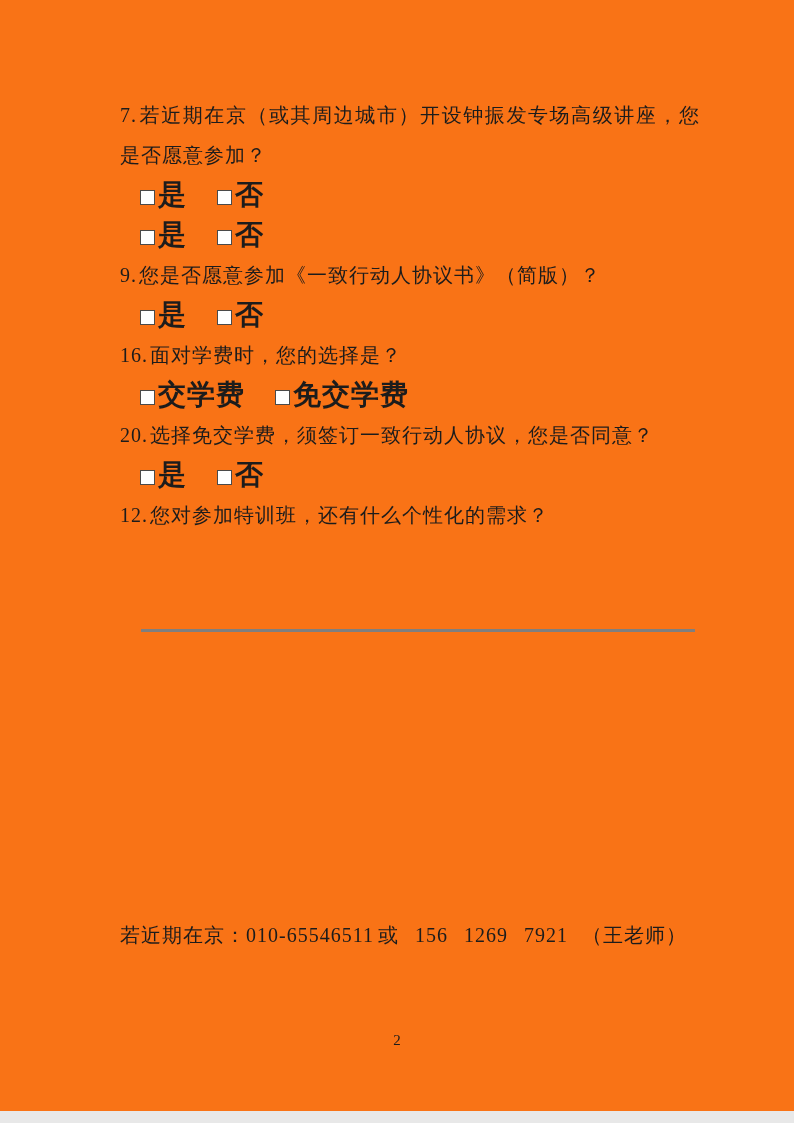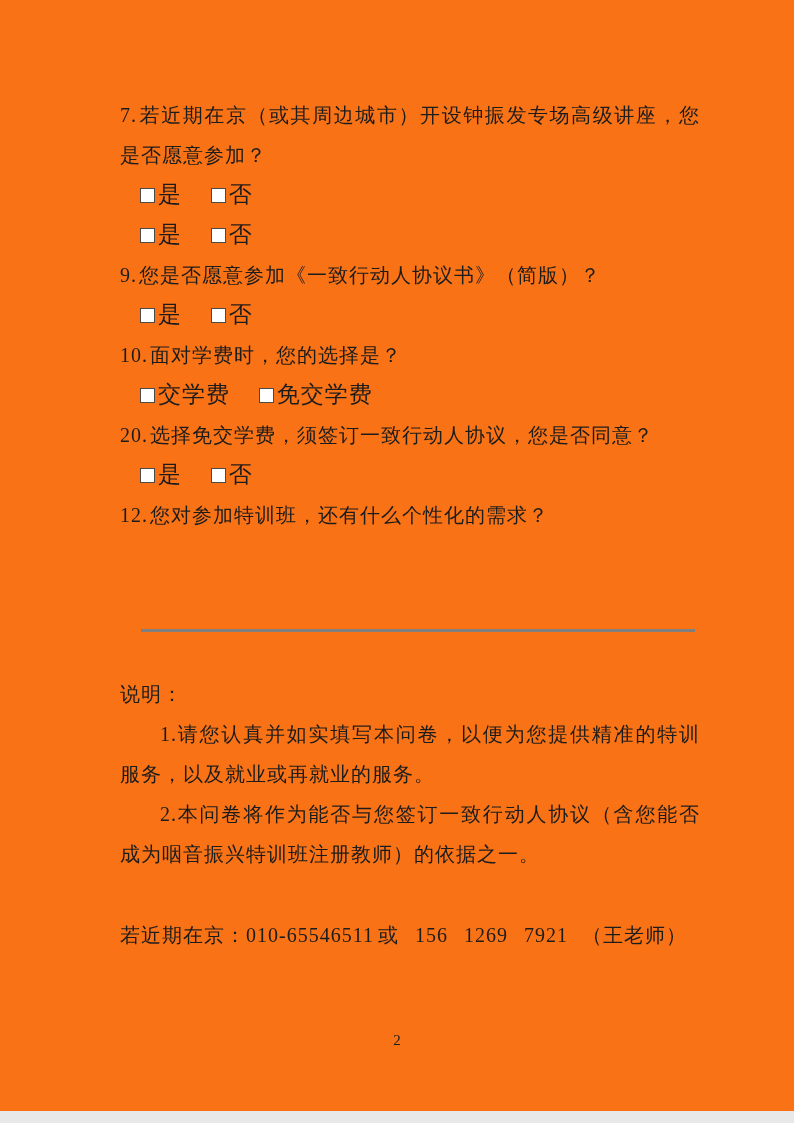--- a/index.html
+++ b/index.html
@@ -30,23 +30,24 @@
     text-align: justify;
     text-justify: inter-character;
     color: #1c1c1c;
   }
   .q-num { margin-right: 2px; }
 
   .options-row {
     height: 40px;
     line-height: 40px;
     padding-left: 20px;
-    font-size: 23px;
+    font-size: 28px;
     letter-spacing: 1px;
     white-space: nowrap;
+    font-weight: bold;
   }
   .option { display: inline-block; margin-right: 22px; cursor: pointer; }
   .checkbox {
     display: inline-block;
     width: 15px;
     height: 15px;
     border: 1.5px solid #4a4a4a;
     background: #ffffff;
     vertical-align: -1px;
     margin-right: 3px;
@@ -130,21 +131,21 @@
 
     <div class="question">
       <p class="q-text"><span class="q-num">9.</span><span>您是否愿意参加《一致行动人协议书》（简版）？</span></p>
       <div class="options-row">
         <span class="option"><span class="checkbox"></span><span>是</span></span>
         <span class="option"><span class="checkbox"></span><span>否</span></span>
       </div>
     </div>
 
     <div class="question">
-      <p class="q-text"><span class="q-num">10.</span><span>面对学费时，您的选择是？</span></p>
+      <p class="q-text"><span class="q-num">16.</span><span>面对学费时，您的选择是？</span></p>
       <div class="options-row">
         <span class="option"><span class="checkbox"></span><span>交学费</span></span>
         <span class="option"><span class="checkbox"></span><span>免交学费</span></span>
       </div>
     </div>
 
     <div class="question">
       <p class="q-text"><span class="q-num">20.</span><span>选择免交学费，须签订一致行动人协议，您是否同意？</span></p>
       <div class="options-row">
         <span class="option"><span class="checkbox"></span><span>是</span></span>
@@ -153,25 +154,20 @@
     </div>
 
     <div class="question">
       <p class="q-text"><span class="q-num">12.</span><span>您对参加特训班，还有什么个性化的需求？</span></p>
     </div>
 
   </div>
 
   <div class="divider"></div>
 
-  <div class="notes">
-    <p class="notes-heading">说明：</p>
-    <p class="note-item">1.请您认真并如实填写本问卷，以便为您提供精准的特训服务，以及就业或再就业的服务。</p>
-    <p class="note-item">2.本问卷将作为能否与您签订一致行动人协议（含您能否成为咽音振兴特训班注册教师）的依据之一。</p>
-  </div>
 
   <div class="contact">
     <span>若近期在京：</span><span class="phone1">010-65546511</span><span class="sep">或</span><span class="phone2">156 1269 7921</span><span class="person">（王老师）</span>
   </div>
 
   <div class="page-number">2</div>
 
 </div>
 
 </body></html>

